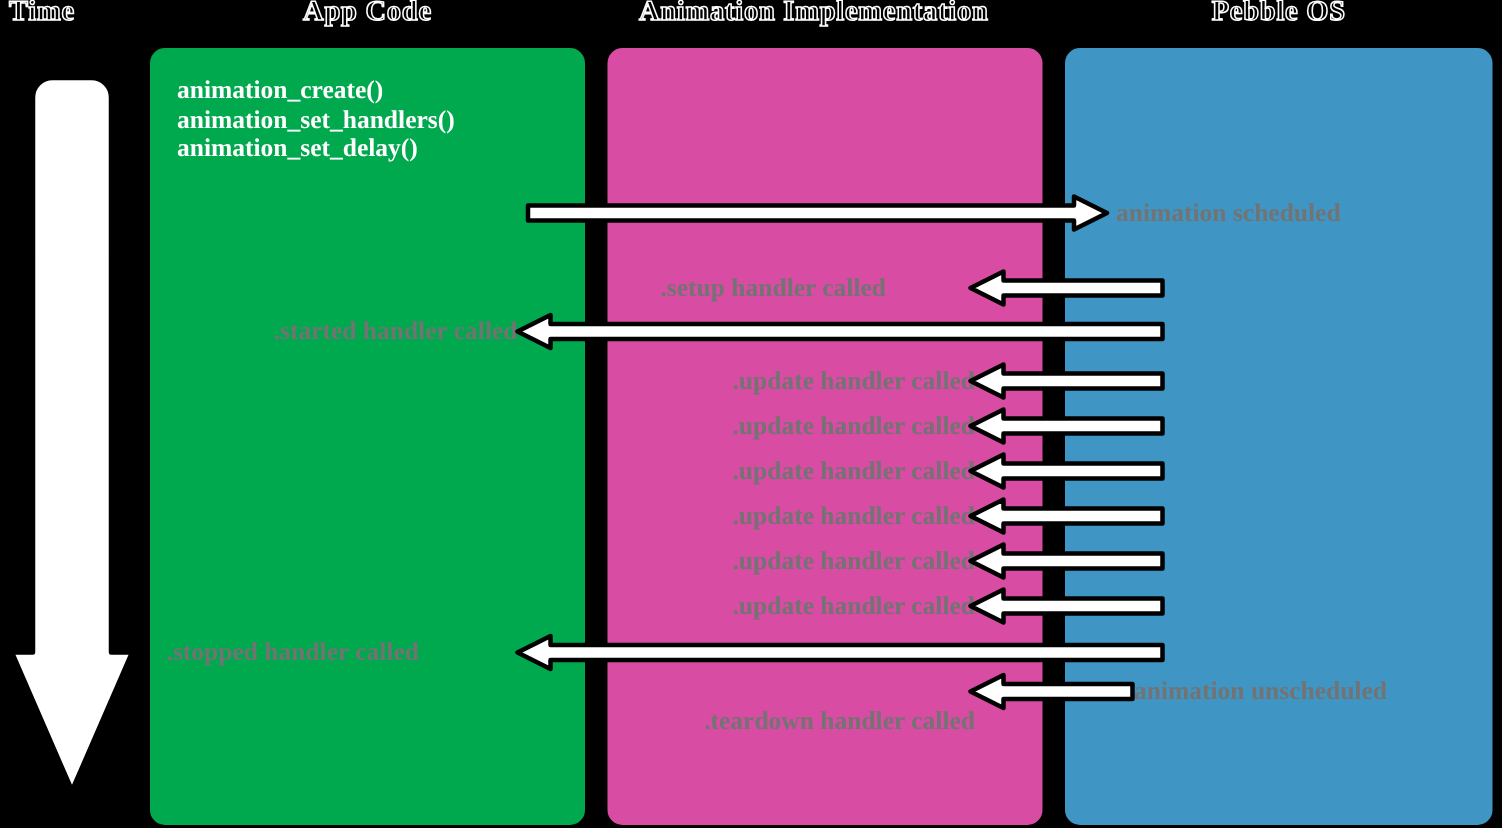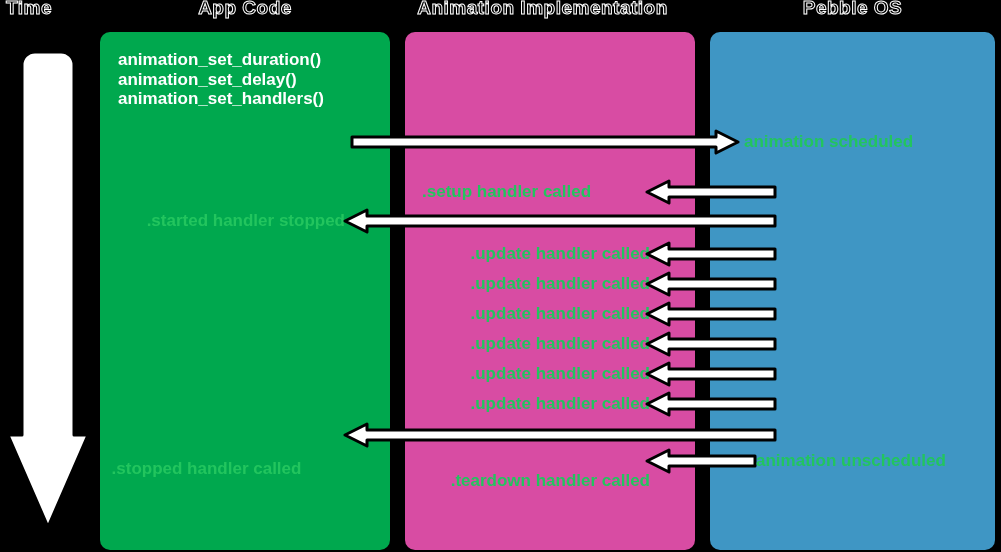--- a/index.html
+++ b/index.html
@@ -1,21 +1,21 @@
 <!DOCTYPE html>
 <html><head>
 <meta charset="utf-8">
 <style>
   html,body{margin:0;padding:0;background:#000;}
   body{
     width:1001px;height:552px;overflow:hidden;position:relative;
     font-family:"Liberation Sans", sans-serif;
     background:#000;
   }
-  .stage{position:absolute;left:0;top:0;width:1001px;height:552px;}
+  .stage{position:absolute;left:0;top:0;width:1001px;height:552px;font-family:Liberation Serif, serif;}
 
   
   .col-head{
     position:absolute;top:-5px;height:26px;line-height:26px;
     text-align:center;font-size:19px;font-weight:bold;
     color:#000;
     -webkit-text-stroke:1px #ffffff;
     letter-spacing:.5px;
     white-space:nowrap;
     pointer-events:none;
@@ -31,21 +31,21 @@
   }
   #lane-app{left:100px;width:290px;background:#00A84E;}
   #lane-impl{left:405px;width:290px;background:#D84CA3;}
   #lane-os{left:710px;width:285px;background:#3F96C4;}
 
   
   #time-arrow{position:absolute;left:8px;top:42px;width:80px;height:495px;}
 
   
   .lbl{
-    position:absolute;color:#22c55e;font-weight:bold;font-size:17px;
+    position:absolute;color:#737373;font-weight:bold;font-size:17px;
     white-space:nowrap;line-height:1;
   }
   .api{
     position:absolute;color:#fff;font-weight:bold;font-size:17px;
     white-space:nowrap;line-height:19.5px;
   }
 
   
   .flow{position:absolute;height:28px;}
   .flow svg{display:block;overflow:visible;}
@@ -64,39 +64,39 @@
   <div class="col-head" id="head-impl">Animation Implementation</div>
   <div class="col-head" id="head-os">Pebble OS</div>
 
   <div id="time-arrow">
     <svg width="80" height="495" viewBox="0 0 80 495">
       <path d="M27 10 h26 a13 13 0 0 1 13 13 v370 h14 L40 485 L0 393 h14 V23 a13 13 0 0 1 13 -13 z" fill="#ffffff" stroke="#000000" stroke-width="3" stroke-linejoin="round"></path>
     </svg>
   </div>
 
   <div class="api" id="api-list" style="left:118px; top:50px;">
-      <div>animation_set_duration()</div>
+      <div>animation_create()</div>
+      <div>animation_set_handlers()</div>
       <div>animation_set_delay()</div>
-      <div>animation_set_handlers()</div>
     </div>
 
   <div id="rows-layer">
       <div class="lbl" style="top: 133px; left: 744px;">animation scheduled</div>
       <div class="flow" style="left: 352px; top: 128px; width: 386px;">
         <svg width="386" height="28" viewBox="0 0 386 28">
             <path d="M0 9 H364 V3 L386 14 L364 25 V19 H0 Z" fill="#FFFFFF" stroke="#000000" stroke-width="3" stroke-linejoin="round"></path>
         </svg>
       </div>
-      <div class="lbl" style="top: 183px; left: 422px; width: 245px; text-align: left;">.setup handler called</div>
+      <div class="lbl" style="top: 183px; left: 393px; width: 245px; text-align: center;">.setup handler called</div>
       <div class="flow" style="left: 647px; top: 178px; width: 128px;">
         <svg width="128" height="28" viewBox="0 0 128 28">
             <path d="M128 9 H22 V3 L0 14 L22 25 V19 H128 Z" fill="#FFFFFF" stroke="#000000" stroke-width="3" stroke-linejoin="round"></path>
         </svg>
       </div>
-      <div class="lbl" style="top: 212px; left: 100px; width: 245px; text-align: right;">.started handler stopped</div>
+      <div class="lbl" style="top: 212px; left: 100px; width: 245px; text-align: right;">.started handler called</div>
       <div class="flow" style="left: 345px; top: 207px; width: 430px;">
         <svg width="430" height="28" viewBox="0 0 430 28">
             <path d="M430 9 H22 V3 L0 14 L22 25 V19 H430 Z" fill="#FFFFFF" stroke="#000000" stroke-width="3" stroke-linejoin="round"></path>
         </svg>
       </div>
       <div class="lbl" style="top: 245px; left: 405px; width: 245px; text-align: right;">.update handler called</div>
       <div class="flow" style="left: 647px; top: 240px; width: 128px;">
         <svg width="128" height="28" viewBox="0 0 128 28">
             <path d="M128 9 H22 V3 L0 14 L22 25 V19 H128 Z" fill="#FFFFFF" stroke="#000000" stroke-width="3" stroke-linejoin="round"></path>
         </svg>
@@ -124,21 +124,21 @@
         <svg width="128" height="28" viewBox="0 0 128 28">
             <path d="M128 9 H22 V3 L0 14 L22 25 V19 H128 Z" fill="#FFFFFF" stroke="#000000" stroke-width="3" stroke-linejoin="round"></path>
         </svg>
       </div>
       <div class="lbl" style="top: 395px; left: 405px; width: 245px; text-align: right;">.update handler called</div>
       <div class="flow" style="left: 647px; top: 390px; width: 128px;">
         <svg width="128" height="28" viewBox="0 0 128 28">
             <path d="M128 9 H22 V3 L0 14 L22 25 V19 H128 Z" fill="#FFFFFF" stroke="#000000" stroke-width="3" stroke-linejoin="round"></path>
         </svg>
       </div>
-      <div class="lbl" style="top: 426px; left: 84px; width: 245px; text-align: center; margin-top: 34px;">.stopped handler called</div>
+      <div class="lbl" style="top: 426px; left: 111px; width: 245px; text-align: left;">.stopped handler called</div>
       <div class="flow" style="left: 345px; top: 421px; width: 430px;">
         <svg width="430" height="28" viewBox="0 0 430 28">
             <path d="M430 9 H22 V3 L0 14 L22 25 V19 H430 Z" fill="#FFFFFF" stroke="#000000" stroke-width="3" stroke-linejoin="round"></path>
         </svg>
       </div>
       <div class="lbl" style="top: 472px; left: 405px; width: 245px; text-align: right;">.teardown handler called</div>
       <div class="flow" style="left: 647px; top: 447px; width: 108px;">
         <svg width="108" height="28" viewBox="0 0 108 28">
             <path d="M108 9 H22 V3 L0 14 L22 25 V19 H108 Z" fill="#FFFFFF" stroke="#000000" stroke-width="3" stroke-linejoin="round"></path>
         </svg>

